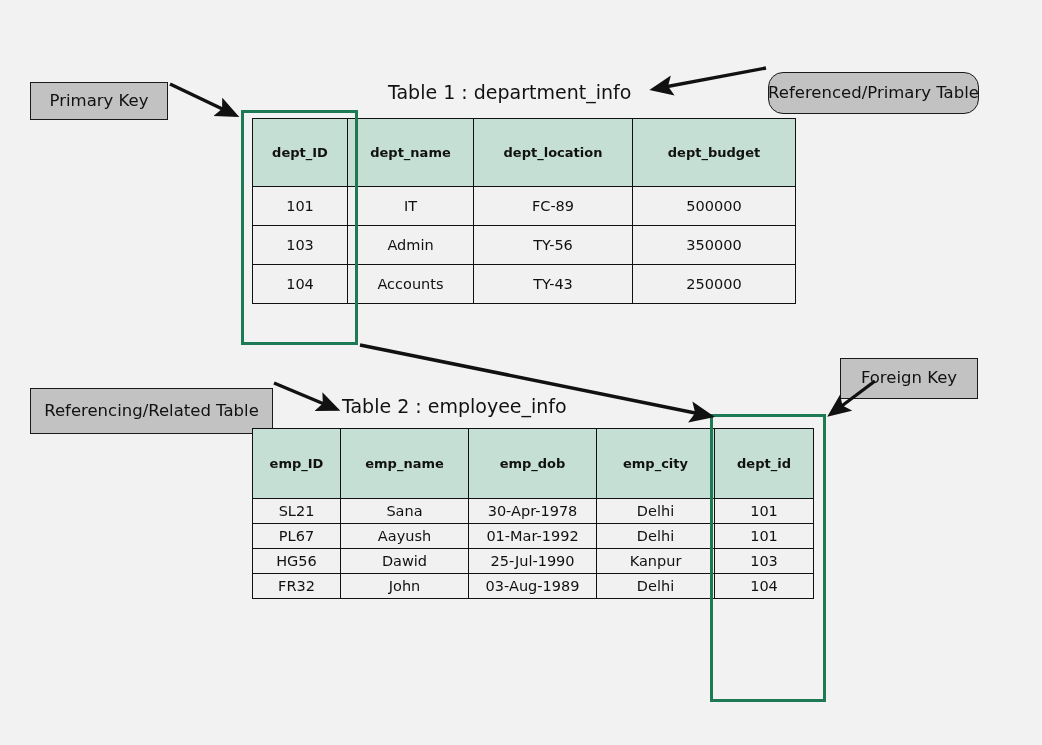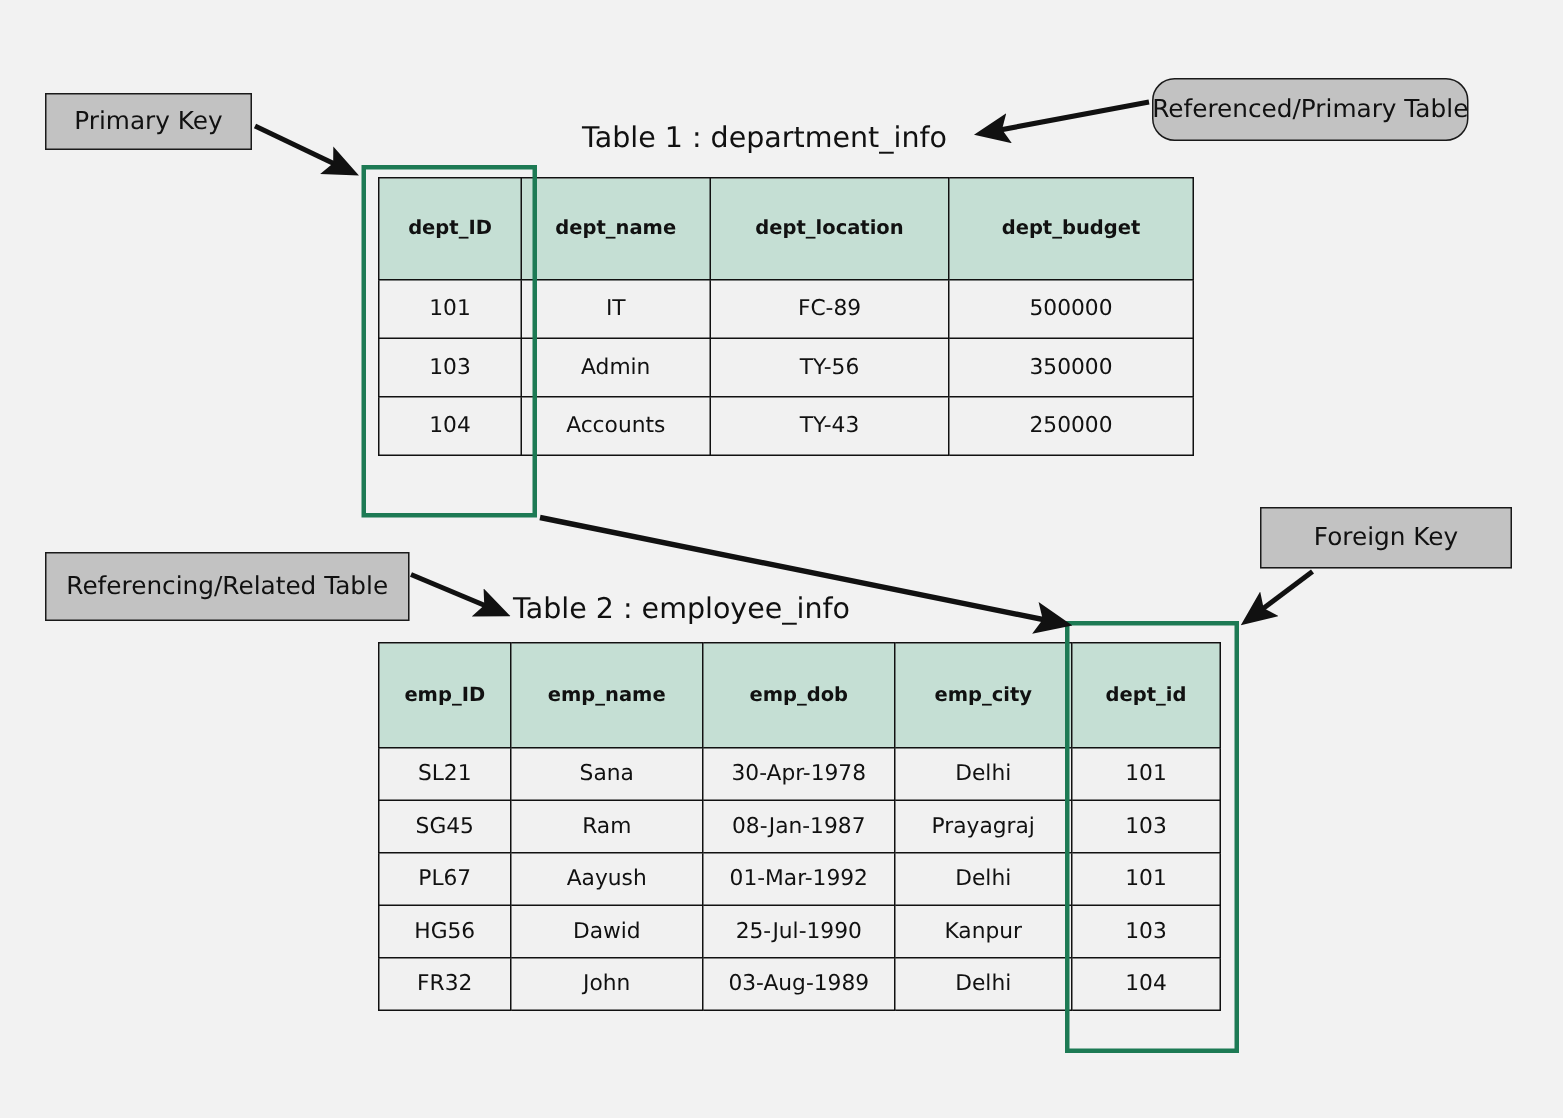--- a/index.html
+++ b/index.html
@@ -29,25 +29,26 @@
     border: 1.6px solid #1a1a1a;
     color: #111111;
     font-size: 16.5px;
     line-height: 1;
     display: flex;
     align-items: center;
     justify-content: center;
     padding: 0 12px;
     box-sizing: border-box;
     white-space: nowrap;
+    margin-top: 20px;
   }
   #callout-primary-key   { left: 30px;  top: 62px;  width: 138px; height: 38px; }
   #callout-referenced    { left: 768px; top: 52px;  width: 211px; height: 42px; border-radius: 15px; }
   #callout-referencing   { left: 30px;  top: 368px; width: 243px; height: 46px; }
-  #callout-foreign-key   { left: 840px; top: 338px; width: 168px; height: 41px; }
+  #callout-foreign-key   { left: 840px; top: 338px; width: 138px; height: 41px; }
 
   
   .table-title {
     position: absolute;
     font-size: 19px;
     line-height: 1;
     color: #111111;
     white-space: nowrap;
   }
   #title-table1 { left: 388px; top: 83px; }
@@ -81,21 +82,21 @@
   }
 
   
   #table-department-info { left: 252px; top: 118px; width: 543px; }
   #table-department-info th { height: 68px; }
   #table-department-info td { height: 39px; }
 
   
   #table-employee-info { left: 252px; top: 428px; width: 561px; }
   #table-employee-info th { height: 70px; }
-  #table-employee-info td { height: 35px; }
+  #table-employee-info td { height: 25px; }
 
   
   .highlight-rect {
     position: absolute;
     border: 3px solid #1d7a54;
     box-sizing: border-box;
     pointer-events: none;
     background: transparent;
   }
   #highlight-primary-key { left: 241px; top: 110px; width: 117px; height: 235px; }
@@ -183,27 +184,20 @@
     </thead>
     <tbody>
       <tr>
         <td>SL21</td>
         <td>Sana</td>
         <td>30-Apr-1978</td>
         <td>Delhi</td>
         <td>101</td>
       </tr>
       <tr>
-        <td>SG45</td>
-        <td>Ram</td>
-        <td>08-Jan-1987</td>
-        <td>Prayagraj</td>
-        <td>103</td>
-      </tr>
-      <tr>
         <td>PL67</td>
         <td>Aayush</td>
         <td>01-Mar-1992</td>
         <td>Delhi</td>
         <td>101</td>
       </tr>
       <tr>
         <td>HG56</td>
         <td>Dawid</td>
         <td>25-Jul-1990</td>

